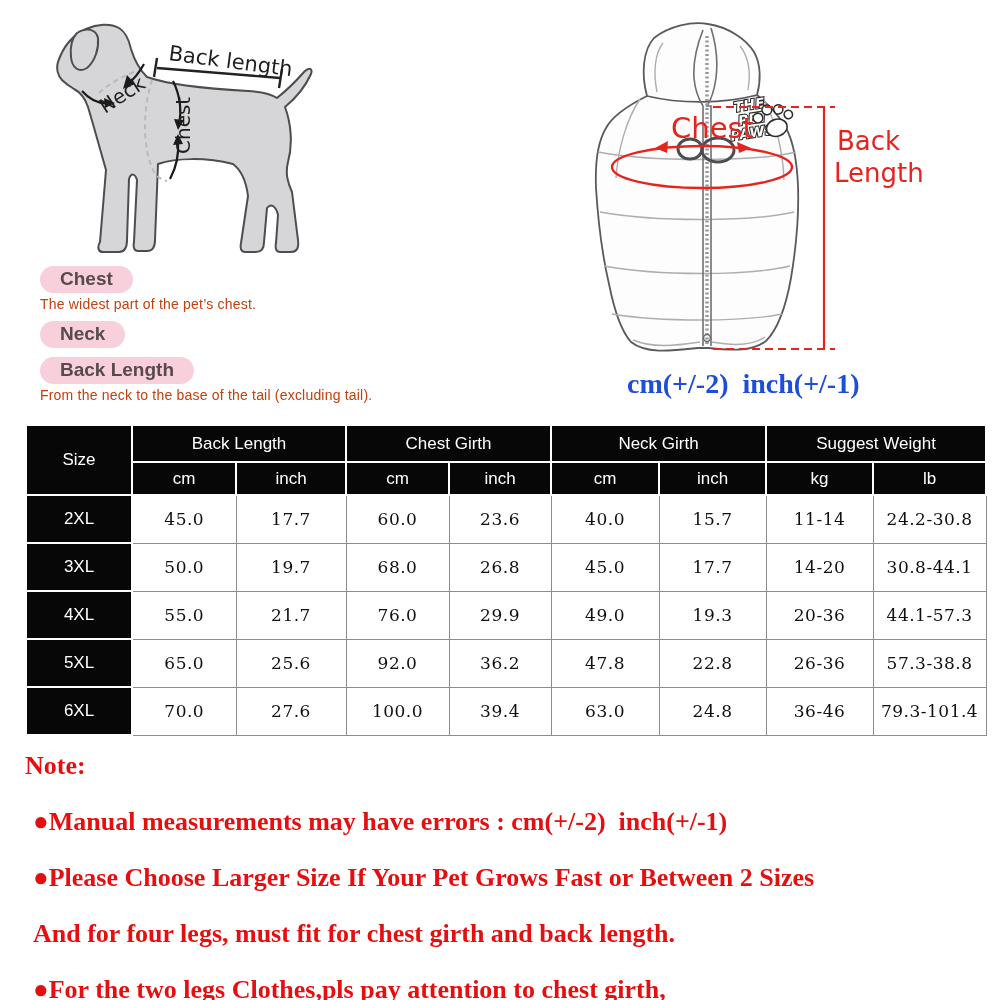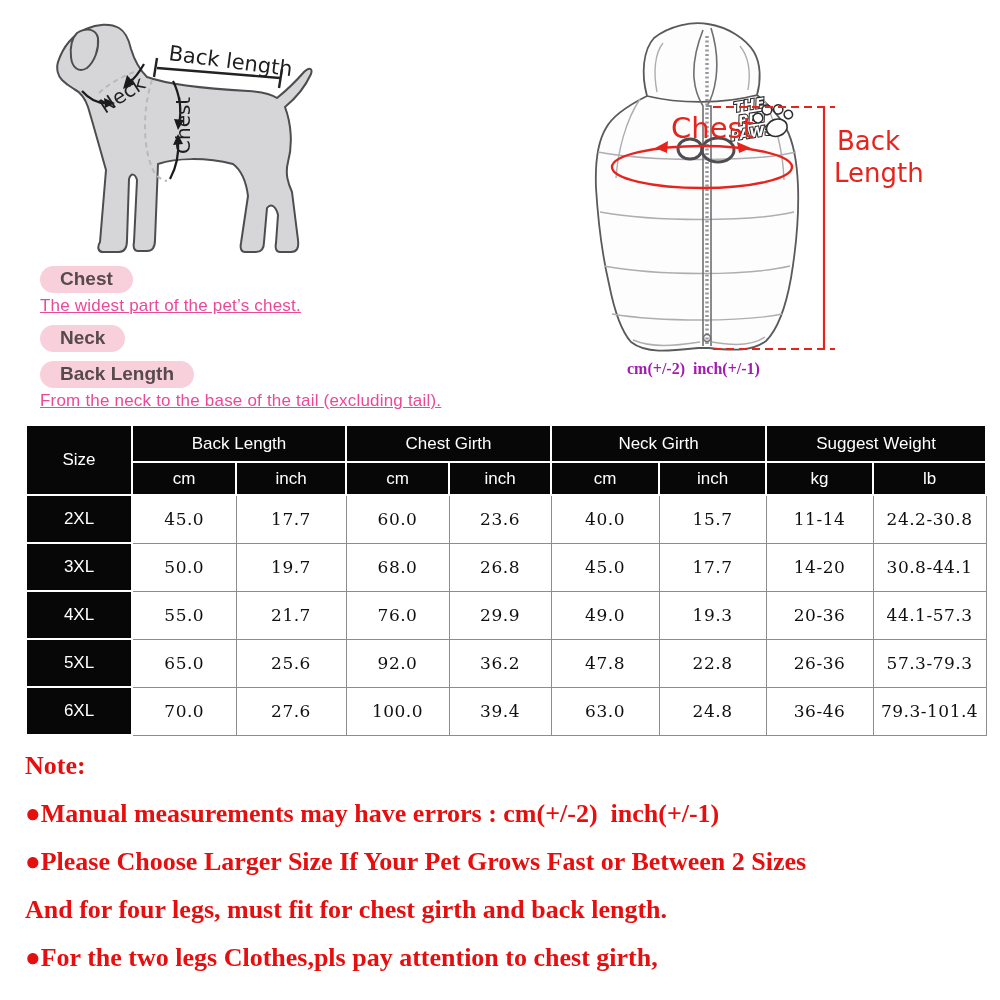--- a/index.html
+++ b/index.html
@@ -15,41 +15,41 @@
   .red-note-label{fill:#e6231c;font-size:29px;}
   .red-side-label{fill:#e6231c;font-size:26px;}
   .brand-text{fill:#ffffff;stroke:#2e2e2e;stroke-width:2.2px;paint-order:stroke;
               font-weight:bold;font-style:italic;font-size:13.5px;letter-spacing:.5px;}
 
   
   .definitions{position:absolute;left:40px;top:266px;width:480px;}
   .def-block{margin-bottom:9px;}
   .pill{display:inline-block;background:#f8d0dc;color:#564a4e;font-weight:bold;
         font-size:19px;padding:2px 20px 3px 20px;border-radius:15px;}
-  .def-desc{font-size:17px;color:#ec4899;margin:3px 0 0 0;letter-spacing:.2px;text-decoration:underline;}
-
-  
-  .tolerance{position:absolute;left:627px;top:360px;color:#a21caf;font-weight:bold;
-             font-family:"Liberation Serif",serif;font-size:16px;white-space:pre;}
+  .def-desc{font-size:14px;color:#c2410c;margin:3px 0 0 0;letter-spacing:.2px;}
+
+  
+  .tolerance{position:absolute;left:627px;top:368px;color:#1d4ed8;font-weight:bold;
+             font-family:"Liberation Serif",serif;font-size:28px;white-space:pre;}
 
   
   .table-wrap{position:absolute;left:25px;top:424px;width:960px;}
   table.size-table{border-collapse:collapse;table-layout:fixed;width:960px;}
   .size-table th,.size-table td{text-align:center;vertical-align:middle;padding:0;}
   .hcell{background:#070707;color:#fff;border:2px solid #fff;
          font-weight:400;font-size:17px;font-family:"Liberation Sans",sans-serif;}
   .dcell{background:#fff;border:1px solid #8d8d8d;color:#101010;
          font-family:"DejaVu Serif",serif;font-size:17px;letter-spacing:.5px;margin-left:36px;}
   .r-group{height:37px;} .r-units{height:33px;} .r-data{height:48px;}
 
   
   .note{position:absolute;left:25px;top:742px;width:960px;color:#e60f0f;
         font-family:"Liberation Serif",serif;font-weight:bold;}
   .note-title{font-size:26px;line-height:48px;margin:0;font-family:Liberation Serif, serif;}
-  .note-line{font-size:26px;line-height:48px;margin:0;white-space:pre;}
+  .note-line{font-size:26px;line-height:48px;margin:8px;white-space:pre;}
 </style>
 </head>
 <body>
 
 <div class="canvas">
 
   <svg class="dog-svg" viewBox="20 10 330 260" xmlns="http://www.w3.org/2000/svg">
 
     <path d="M 58,62 C 63,47 73,35 86,29 C 97,24 110,23 119,28 C 126,32 129,40 131,49
          C 134,59 139,69 147,77 C 172,86 212,89 248,91 C 261,92 271,94 277,98
@@ -237,21 +237,21 @@
       </tr>
       <tr class="r-data">
         <td class="hcell">5XL</td>
         <td class="dcell">65.0</td>
         <td class="dcell">25.6</td>
         <td class="dcell">92.0</td>
         <td class="dcell">36.2</td>
         <td class="dcell">47.8</td>
         <td class="dcell">22.8</td>
         <td class="dcell">26-36</td>
-        <td class="dcell">57.3-79.3</td>
+        <td class="dcell">57.3-38.8</td>
       </tr>
       <tr class="r-data">
         <td class="hcell">6XL</td>
         <td class="dcell">70.0</td>
         <td class="dcell">27.6</td>
         <td class="dcell">100.0</td>
         <td class="dcell">39.4</td>
         <td class="dcell">63.0</td>
         <td class="dcell">24.8</td>
         <td class="dcell">36-46</td>

